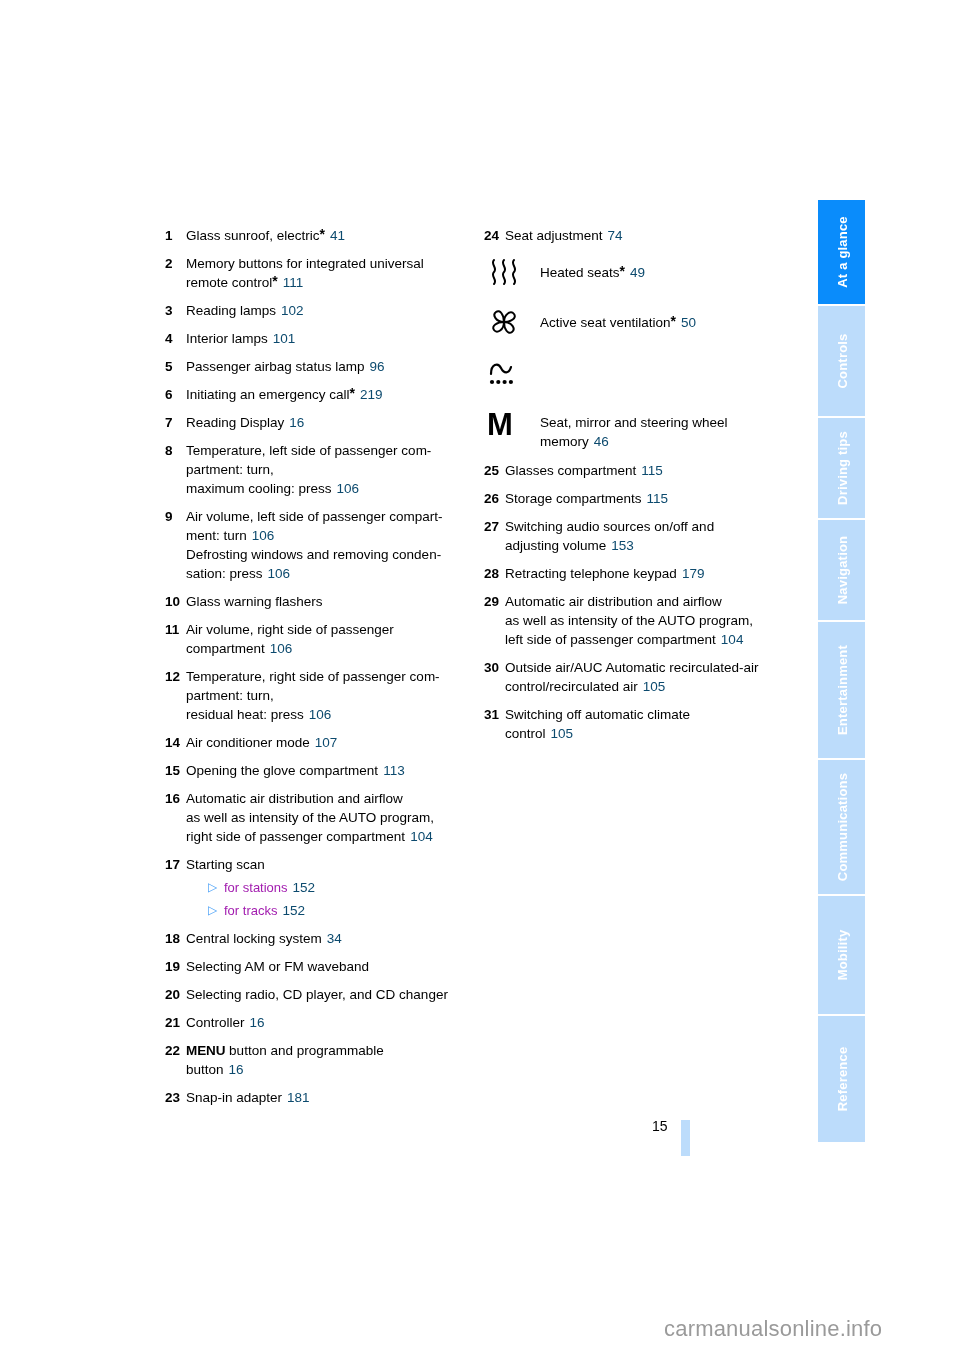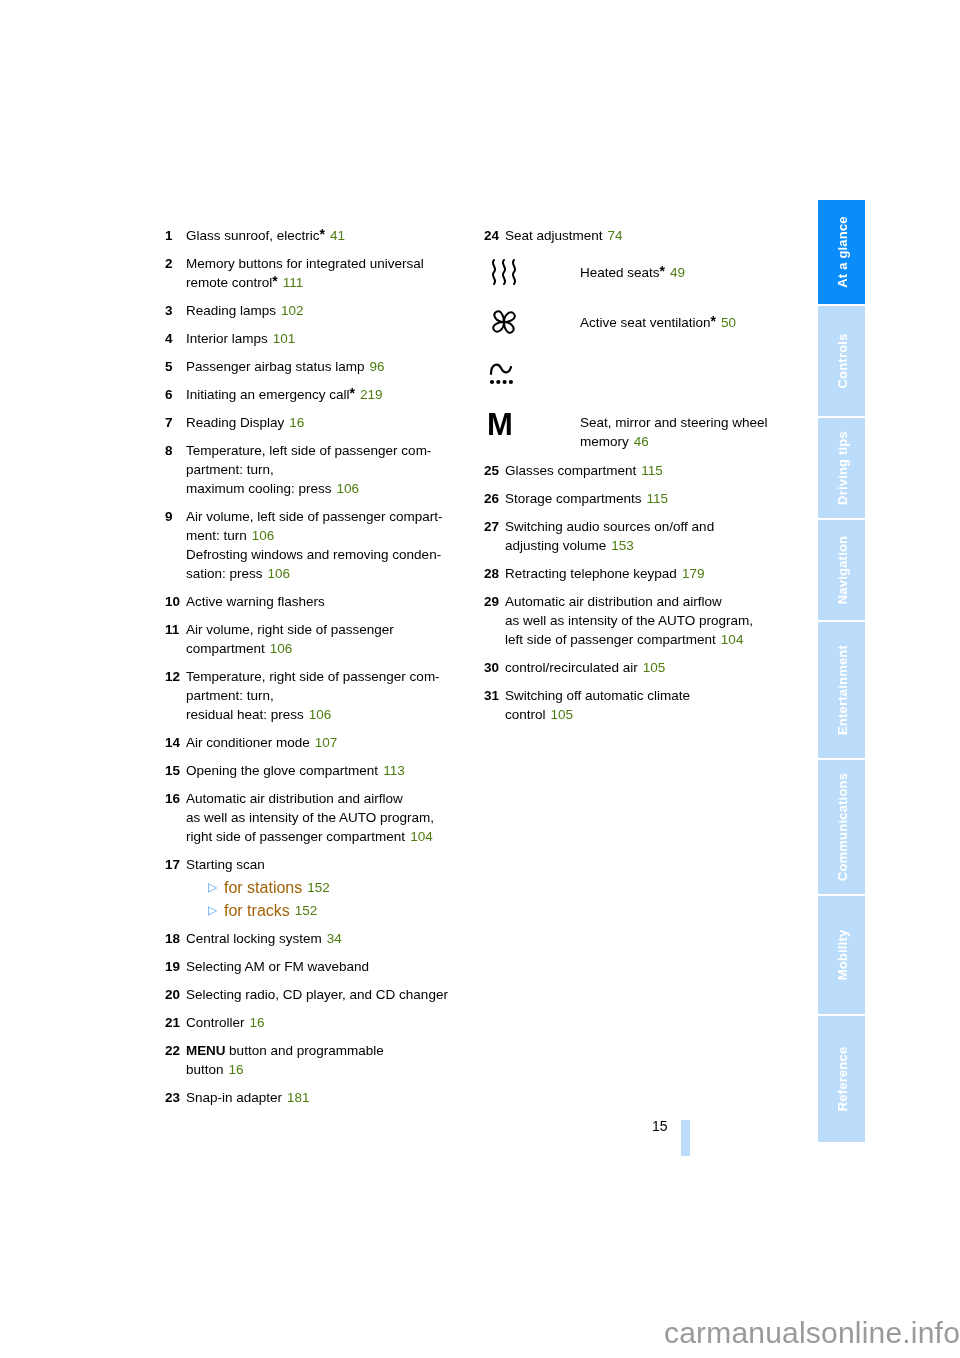--- a/index.html
+++ b/index.html
@@ -74,21 +74,21 @@
     text-align: left;
   }
   .entry .body {
     flex: 1 1 auto;
     font-size: 13.5px;
     color: #000000;
     line-height: 19px;
   }
   .line { display: block; }
   .ref {
-    color: #4d7c0f;
+    color: #0c4a6e;
     margin-left: 5px;
   }
   .star {
     font-weight: bold;
     font-size: 14px;
     vertical-align: baseline;
     position: relative;
     top: -1px;
   }
   .menu-key {
@@ -104,32 +104,31 @@
     margin-top: 4px;
   }
   .sub .tri {
     flex: 0 0 auto;
     width: 16px;
     color: #49a0f7;
     font-size: 12px;
     line-height: 19px;
   }
   .sub .sub-text {
-    font-size: 16px;
+    font-size: 13px;
     line-height: 19px;
-    color: #a16207;
+    color: #a21caf;
   }
 
   
   .icon-entry {
     display: flex;
     align-items: flex-start;
     margin-bottom: 10px;
     margin-top: 4px;
-    gap: 40px;
   }
   .icon-entry .icon-cell {
     flex: 0 0 auto;
     width: 53px;
     display: flex;
     align-items: center;
     justify-content: flex-start;
     padding-left: 3px;
     min-height: 40px;
   }
@@ -164,21 +163,21 @@
     width: 9px;
     height: 36px;
     background: #bcdcfb;
   }
 
   
   .watermark {
     position: absolute;
     left: 664px;
     top: 1316px;
-    font-size: 30px;
+    font-size: 22px;
     color: #9a9a9a;
     font-family: "Liberation Sans", sans-serif;
     letter-spacing: 0.2px;
   }
 </style>
 </head>
 <body>
 
 <div class="page">
 
@@ -266,21 +265,21 @@
         <span class="body">
           <span class="line"><span>Air volume, left side of passenger compart-</span></span>
           <span class="line"><span>ment: turn</span><span class="ref">106</span></span>
           <span class="line"><span>Defrosting windows and removing conden-</span></span>
           <span class="line"><span>sation: press</span><span class="ref">106</span></span>
         </span>
       </div>
       <div class="entry">
         <span class="num">10</span>
         <span class="body">
-          <span class="line"><span>Active warning flashers</span></span>
+          <span class="line"><span>Glass warning flashers</span></span>
         </span>
       </div>
       <div class="entry">
         <span class="num">11</span>
         <span class="body">
           <span class="line"><span>Air volume, right side of passenger</span></span>
           <span class="line"><span>compartment</span><span class="ref">106</span></span>
         </span>
       </div>
       <div class="entry">
@@ -449,20 +448,21 @@
         <span class="num">29</span>
         <span class="body">
           <span class="line"><span>Automatic air distribution and airflow</span></span>
           <span class="line"><span>as well as intensity of the AUTO program,</span></span>
           <span class="line"><span>left side of passenger compartment</span><span class="ref">104</span></span>
         </span>
       </div>
       <div class="entry">
         <span class="num">30</span>
         <span class="body">
+          <span class="line"><span>Outside air/AUC Automatic recirculated-air</span></span>
           <span class="line"><span>control/recirculated air</span><span class="ref">105</span></span>
         </span>
       </div>
       <div class="entry">
         <span class="num">31</span>
         <span class="body">
           <span class="line"><span>Switching off automatic climate</span></span>
           <span class="line"><span>control</span><span class="ref">105</span></span>
         </span>
       </div>

